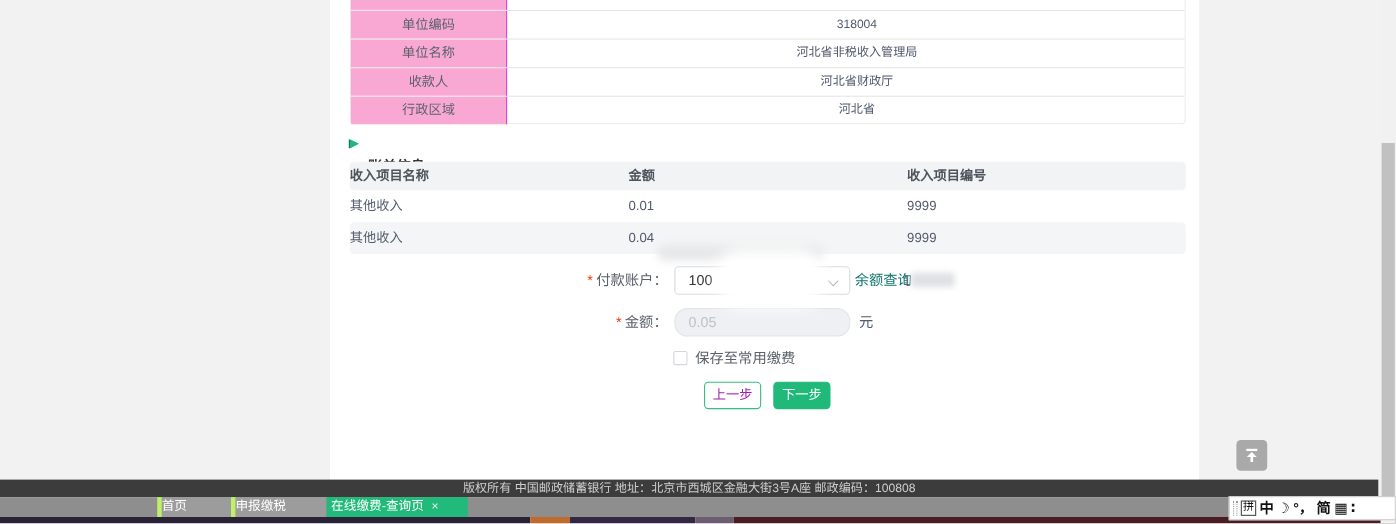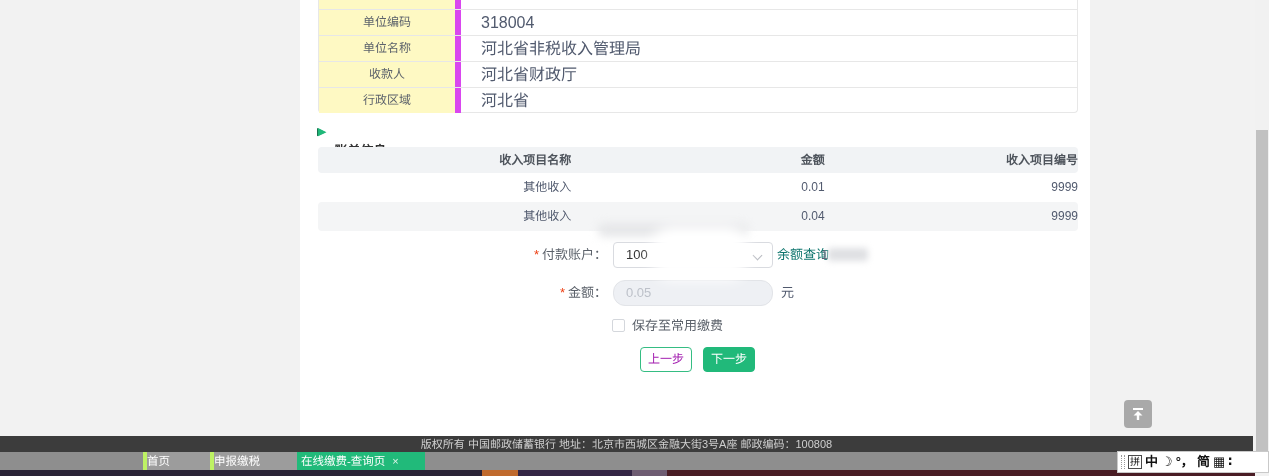--- a/index.html
+++ b/index.html
@@ -10,36 +10,36 @@
 
   
   .panel { left:300px; top:0; width:790px; height:437px; background:#ffffff; }
 
   
   .info-table { left:318px; top:0; width:760px; height:113px;
     border-left:1px solid #e7e7e7; border-right:1px solid #e7e7e7; border-bottom:1px solid #e7e7e7;
     border-radius:0 0 4px 4px; background:#fff; }
   .info-row { display:flex; height:26px; border-top:1px solid #e7e7e7; }
   .info-row.partial { height:9px; border-top:none; }
-  .info-label { width:142px; background:#fef9c3; border-right:6px solid #d946ef;
+  .info-label { width:142px; background:#f9a8d4; border-right:1px solid #d946ef;
     text-align:center; line-height:25px; font-size:12px; color:#5c626b; }
-  .info-value { flex:1; padding-left:20px; line-height:25px; font-size:16px; color:#515a6e; }
+  .info-value { flex:1; padding-left:20px; line-height:25px; font-size:11px; color:#515a6e;text-align:center; }
 
   
   .section-head { left:318px; top:123px; height:16px; display:flex; align-items:center; }
   .marker { color:#1fb879; font-size:11px; line-height:14px; margin-right:8px;
     text-shadow:-1px 0 0 #0d6b45; }
   .section-title { font-size:13px; font-weight:bold; color:#333;margin-top:36px; }
 
   
   .bill-table { left:318px; top:147px; width:760px; font-size:12px; color:#515a6e; }
   .bill-row { display:flex; height:29px; line-height:29px; }
   .bill-row.head { height:26px; line-height:26px; background:#f1f3f5; border-radius:4px; font-weight:bold; color:#4e545c; }
   .bill-row.alt { background:#f4f5f6; border-radius:4px; }
-  .bill-col { width:33.333%; text-align:right; }
+  .bill-col { width:33.333%; text-align:left; }
 
   
   .blur-smear { left:598px; top:223px; width:150px; height:14px; background:#e6e7e9; filter:blur(4px); border-radius:6px; }
   .blur-blob  { left:652px; top:226px; width:96px; height:54px; background:#ffffff; filter:blur(7px); border-radius:20px; z-index:6; }
   .blur-balance { left:828px; top:248px; width:40px; height:13px; background:#dfe0e3; filter:blur(3px); border-radius:3px; }
 
   
   .form-label { width:167px; text-align:right; line-height:26px; font-size:13px; color:#5c626b; }
   .req { color:#ed4014; margin-right:3px; font-size:13px; }
   .select-box { left:613px; top:242px; width:160px; height:26px; background:#fff;

